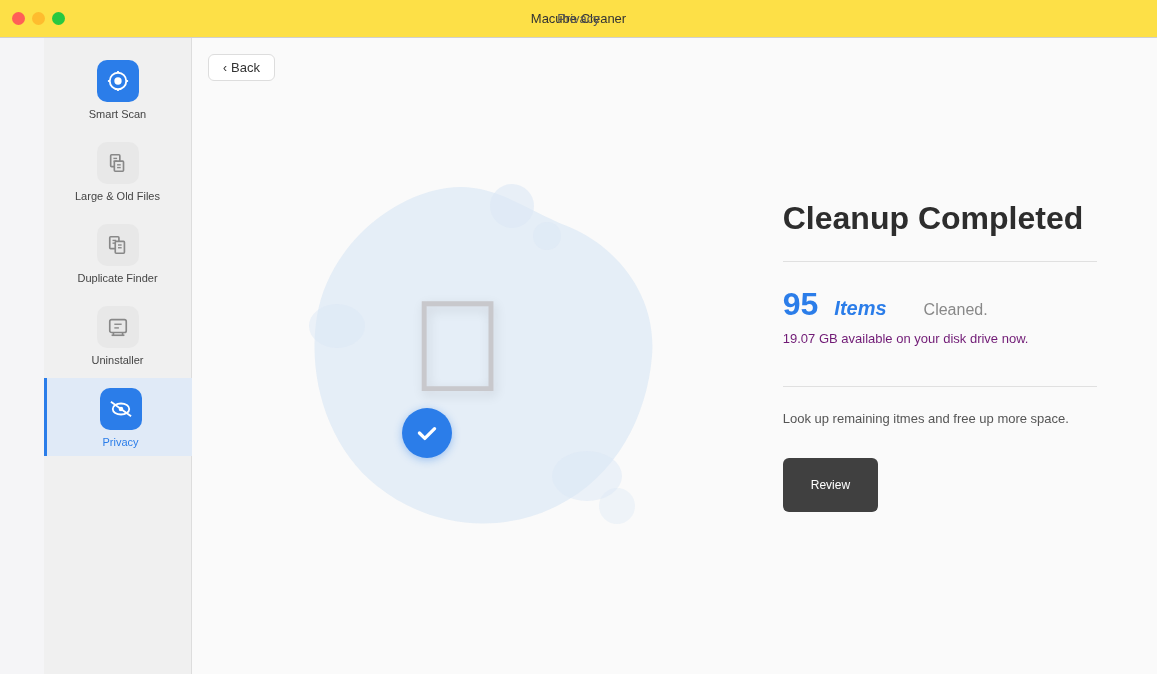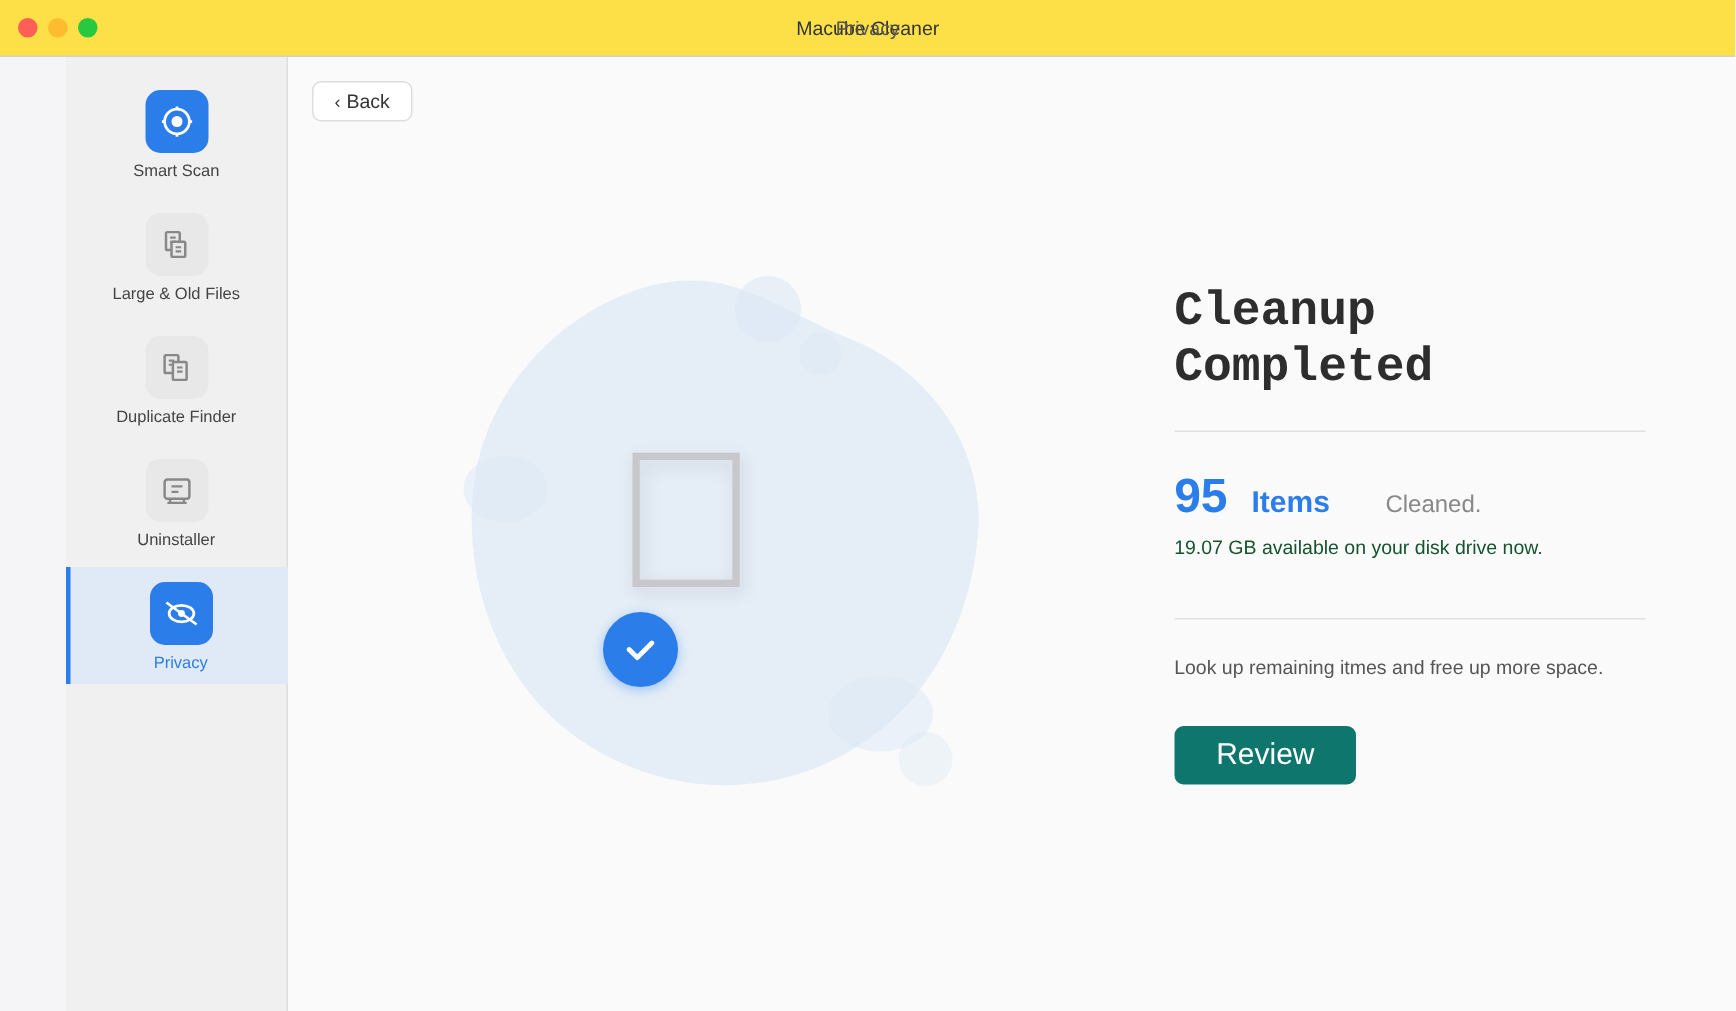--- a/index.html
+++ b/index.html
@@ -209,21 +209,20 @@
       flex-direction: column;
       justify-content: center;
       padding: 40px 60px;
     }
 
     .cleanup-title {
       font-size: 32px;
       font-weight: 600;
       color: #2d2d2d;
       margin-bottom: 24px;
-      font-family: Liberation Mono, monospace;
     }
 
     .divider {
       width: 100%;
       height: 1px;
       background: #e0e0e0;
       margin-bottom: 24px;
     }
 
     .items-row {
@@ -234,53 +233,54 @@
     }
     .items-count {
       font-size: 32px;
       font-weight: 700;
       color: #2b7de9;
     }
     .items-label {
       font-size: 20px;
       font-weight: 600;
       color: #2b7de9;
+      font-style: italic;
     }
     .cleaned-text {
       font-size: 16px;
       color: #888;
       margin-left: 21px;
     }
 
     .disk-space {
       font-size: 13px;
-      color: #14532d;
+      color: #701a75;
       margin-bottom: 40px;
     }
 
     .divider2 {
       width: 100%;
       height: 1px;
       background: #e0e0e0;
       margin-bottom: 24px;
     }
 
     .look-up-text {
       font-size: 13px;
       color: #555;
       margin-bottom: 32px;
     }
 
     .review-btn {
-      background: #0f766e;
+      background: #404040;
       color: white;
       border: none;
       border-radius: 6px;
-      padding: 8px 28px;
-      font-size: 20px;
+      padding: 20px 28px;
+      font-size: 12px;
       cursor: pointer;
       width: fit-content;
     }
   </style>
 </head>
 <body>
 
 <div class="title-bar">
   <div class="traffic-lights">
     <div class="traffic-light tl-close"></div>

